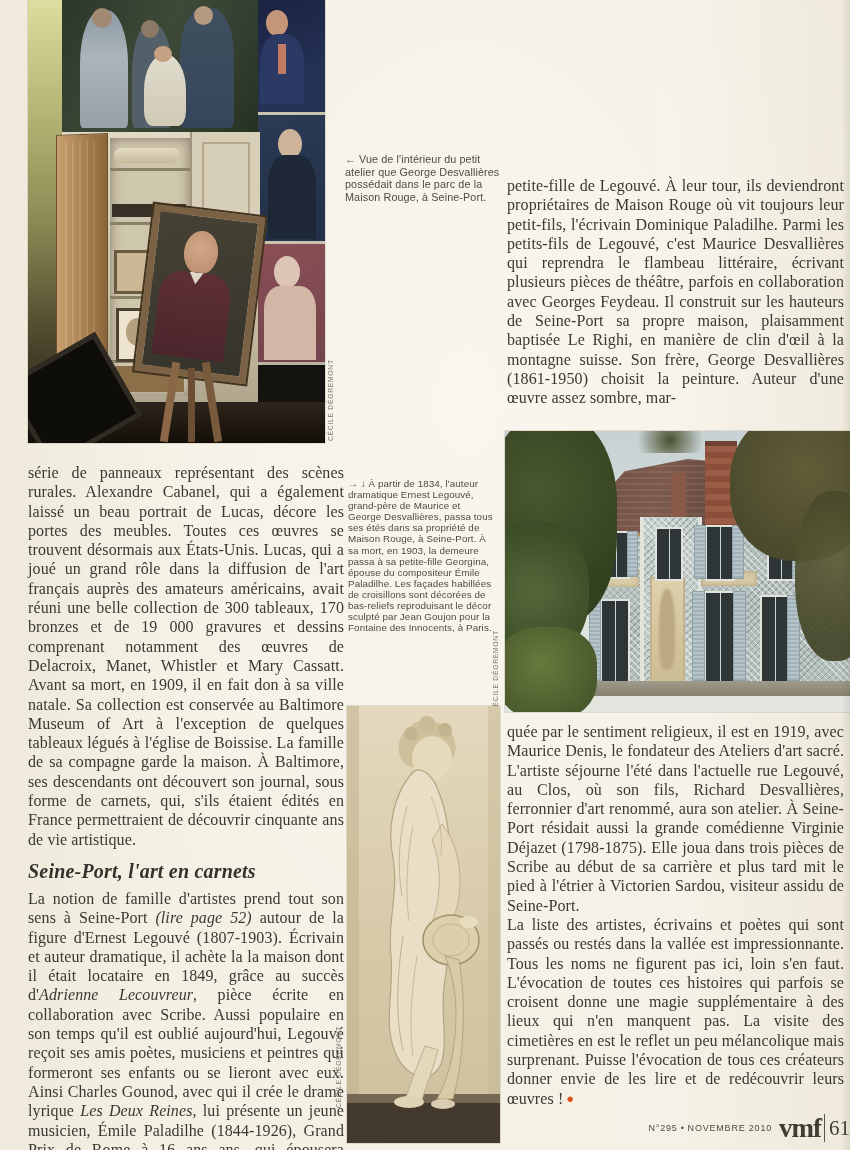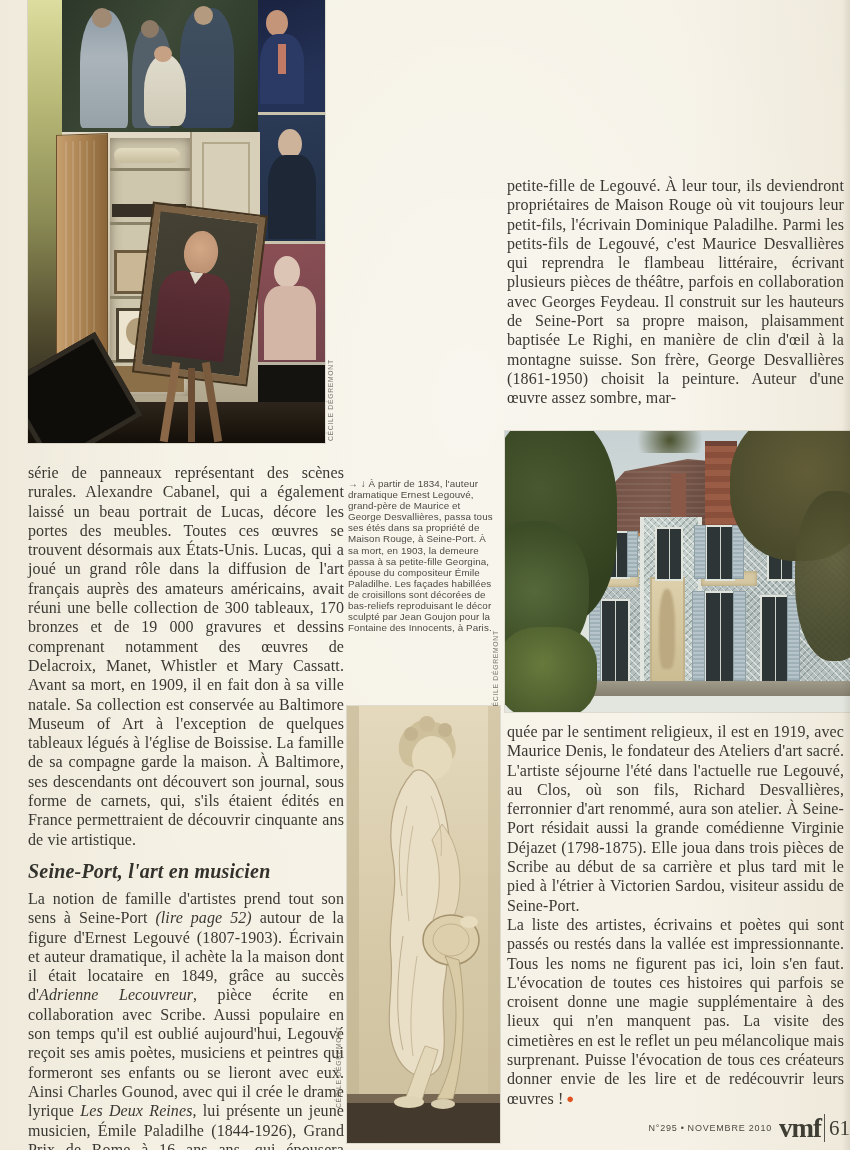--- a/index.html
+++ b/index.html
@@ -211,20 +211,21 @@
       <div class="pa-torso"></div>
       <div class="pa-collar"></div>
     </div>
     <div class="pa-leg1"></div>
     <div class="pa-leg2"></div>
     <div class="pa-leg3"></div>
   </div>
 
   <div class="credit" style="left:327px; top:345px; height:96px;">CÉCILE DÉGREMONT</div>
 
+  <div class="caption cap-atelier" style="left:345px; top:153px; width:160px;"><span>←</span><span> Vue de l'intérieur du petit atelier que George Desvallières possédait dans le parc de la Maison Rouge, à Seine-Port.</span></div>
 
   <div class="bodycol" style="left:507px; top:176px; width:337px;">
     <p>petite-fille de Legouvé. À leur tour, ils deviendront propriétaires de Maison Rouge où vit toujours leur petit-fils, l'écrivain Dominique Paladilhe. Parmi les petits-fils de Legouvé, c'est Maurice Desvallières qui reprendra le flambeau littéraire, écrivant plusieurs pièces de théâtre, parfois en collaboration avec Georges Feydeau. Il construit sur les hauteurs de Seine-Port sa propre maison, plaisamment baptisée Le Righi, en manière de clin d'œil à la montagne suisse. Son frère, George Desvallières (1861-1950) choisit la peinture. Auteur d'une œuvre assez sombre, mar-</p>
   </div>
 
   <div class="ph photo-maison">
     <div class="hm-facade lattice"></div>
     <div class="hm-roof">
         <i></i>
       </div>
@@ -277,21 +278,21 @@
     <div class="hm-treeR2"></div>
     <div class="hm-branch"></div>
   </div>
 
   <div class="credit" style="left:492px; top:628px; height:84px;">CÉCILE DÉGREMONT</div>
 
   <div class="caption cap-maison" style="left:348px; top:478px; width:148px;"><span>→ ↓</span><span> À partir de 1834, l'auteur dramatique Ernest Legouvé, grand-père de Maurice et George Desvallières, passa tous ses étés dans sa propriété de Maison Rouge, à Seine-Port. À sa mort, en 1903, la demeure passa à sa petite-fille Georgina, épouse du compositeur Émile Paladilhe. Les façades habillées de croisillons sont décorées de bas-reliefs reproduisant le décor sculpté par Jean Goujon pour la Fontaine des Innocents, à Paris.</span></div>
 
   <div class="bodycol" style="left:28px; top:463px; width:316px;">
     <p>série de panneaux représentant des scènes rurales. Alexandre Cabanel, qui a également laissé un beau portrait de Lucas, décore les portes des meubles. Toutes ces œuvres se trouvent désormais aux États-Unis. Lucas, qui a joué un grand rôle dans la diffusion de l'art français auprès des amateurs américains, avait réuni une belle collection de 300 tableaux, 170 bronzes et de 19 000 gravures et dessins comprenant notamment des œuvres de Delacroix, Manet, Whistler et Mary Cassatt. Avant sa mort, en 1909, il en fait don à sa ville natale. Sa collection est conservée au Baltimore Museum of Art à l'exception de quelques tableaux légués à l'église de Boissise. La famille de sa compagne garde la maison. À Baltimore, ses descendants ont découvert son journal, sous forme de carnets, qui, s'ils étaient édités en France permettraient de découvrir cinquante ans de vie artistique.</p>
-    <p class="subhead">Seine-Port, l'art en musicien</p>
+    <p class="subhead">Seine-Port, l'art en carnets</p>
     <p><span>La notion de famille d'artistes prend tout son sens à Seine-Port </span><span class="it">(lire page 52)</span><span> autour de la figure d'Ernest Legouvé (1807-1903). Écrivain et auteur dramatique, il achète la la maison dont il était locataire en 1849, grâce au succès d'</span><span class="it">Adrienne Lecouvreur</span><span>, pièce écrite en collaboration avec Scribe. Aussi populaire en son temps qu'il est oublié aujourd'hui, Legouvé reçoit ses amis poètes, musiciens et peintres qui formeront ses enfants ou se lieront avec eux. Ainsi Charles Gounod, avec qui il crée le drame lyrique </span><span class="it">Les Deux Reines</span><span>, lui présente un jeune musicien, Émile Paladilhe (1844-1926), Grand Prix de Rome à 16 ans ans, qui épousera Georgina Desvallières,</span></p>
   </div>
 
   <div class="ph photo-sculpture">
     <svg width="153" height="437" viewBox="0 0 153 437">
       <defs>
         <linearGradient id="sbg" x1="0" y1="0" x2="0" y2="1">
           <stop offset="0" stop-color="#e4d9bd"></stop>
           <stop offset="0.55" stop-color="#d6c9a8"></stop>
           <stop offset="1" stop-color="#cdc09e"></stop>

